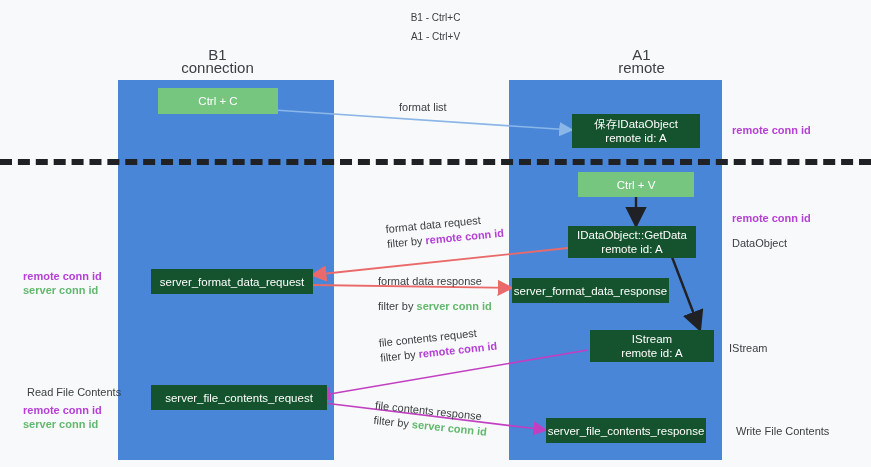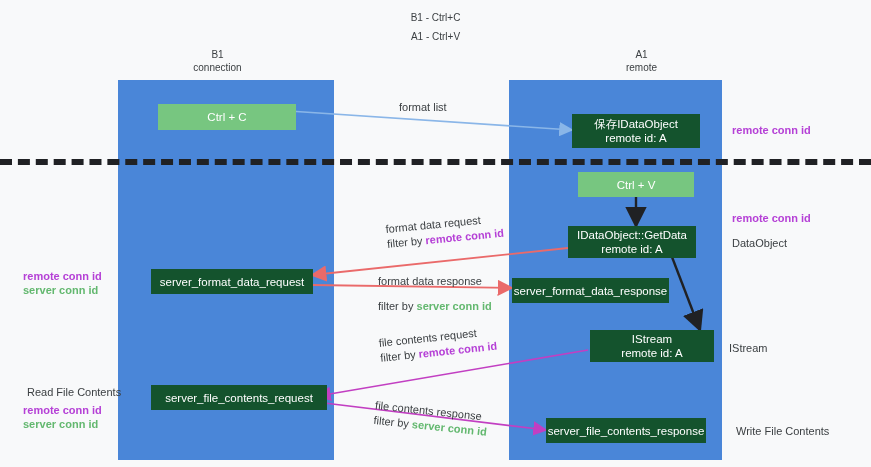--- a/index.html
+++ b/index.html
@@ -5,21 +5,21 @@
   html,body{margin:0;padding:0;}
   body{
     width:871px;height:467px;
     background:#f8f9fa;
     font-family:"Liberation Sans","DejaVu Sans",sans-serif;
     overflow:hidden;
     position:relative;
   }
   #stage{position:absolute;inset:0;}
   .lane{position:absolute;background:#4a86d8;}
-  .lane-head{position:absolute;text-align:center;color:#3c4043;font-size:10px;line-height:13px;}
+  .lane-head{position:absolute;text-align:center;color:#3c4043;font-size:15px;line-height:13px;}
   .title{position:absolute;left:0;right:0;top:8px;text-align:center;color:#3c4043;font-size:10px;line-height:19px;}
   .node{
     position:absolute;
     display:flex;align-items:center;justify-content:center;
     text-align:center;color:#ffffff;font-size:11.5px;line-height:14px;
     box-sizing:border-box;padding:2px 4px;
   }
   .node.orange{background:#14532d;}
   .node.green{background:#77c680;}
   .side-label{position:absolute;font-size:11px;line-height:14px;color:#3c4043;}
@@ -80,21 +80,21 @@
 
     <line x1="672" y1="257" x2="700" y2="330" stroke="#202124" stroke-width="2.4" marker-end="url(#ar-black)"></line>
 
     <line x1="588" y1="350" x2="318" y2="396" stroke="#c23fc2" stroke-width="1.6" marker-end="url(#ar-magenta)"></line>
 
     <line x1="316" y1="402" x2="546" y2="430" stroke="#c23fc2" stroke-width="1.6" marker-end="url(#ar-magenta)"></line>
   </svg>
 
   <div class="dashline" style="top:159px;"></div>
 
-  <div class="node green" style="left:158px;top:104px;width:138px;height:26px;text-align:right;">Ctrl + C</div>
+  <div class="node green" style="left:158px;top:88px;width:120px;height:26px;text-align:right;">Ctrl + C</div>
 
   <div class="node orange" style="left:572px;top:114px;width:128px;height:34px;flex-direction:column;">
     <span>保存IDataObject</span>
     <span>remote id: A</span>
   </div>
 
   <div class="node green" style="left:578px;top:172px;width:116px;height:25px;">Ctrl + V</div>
 
   <div class="node orange" style="left:568px;top:226px;width:128px;height:32px;flex-direction:column;">
     <span>IDataObject::GetData</span>

